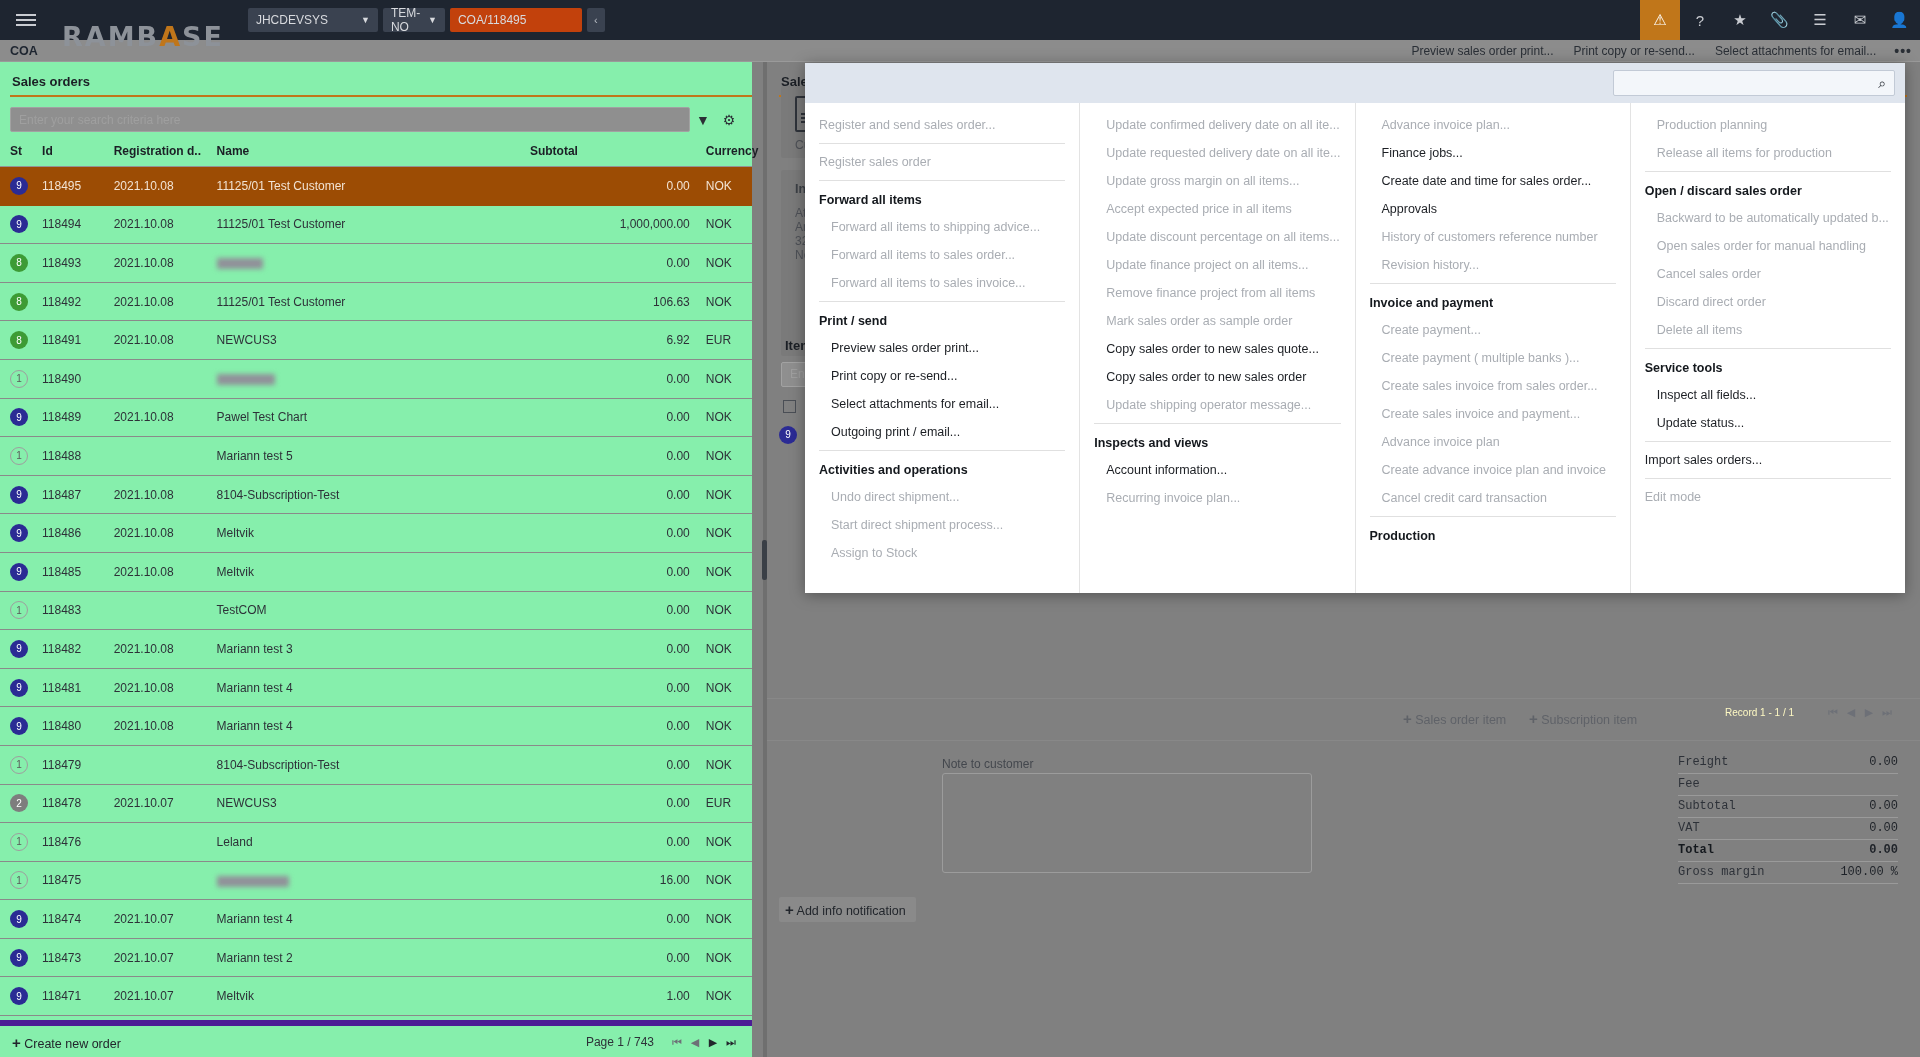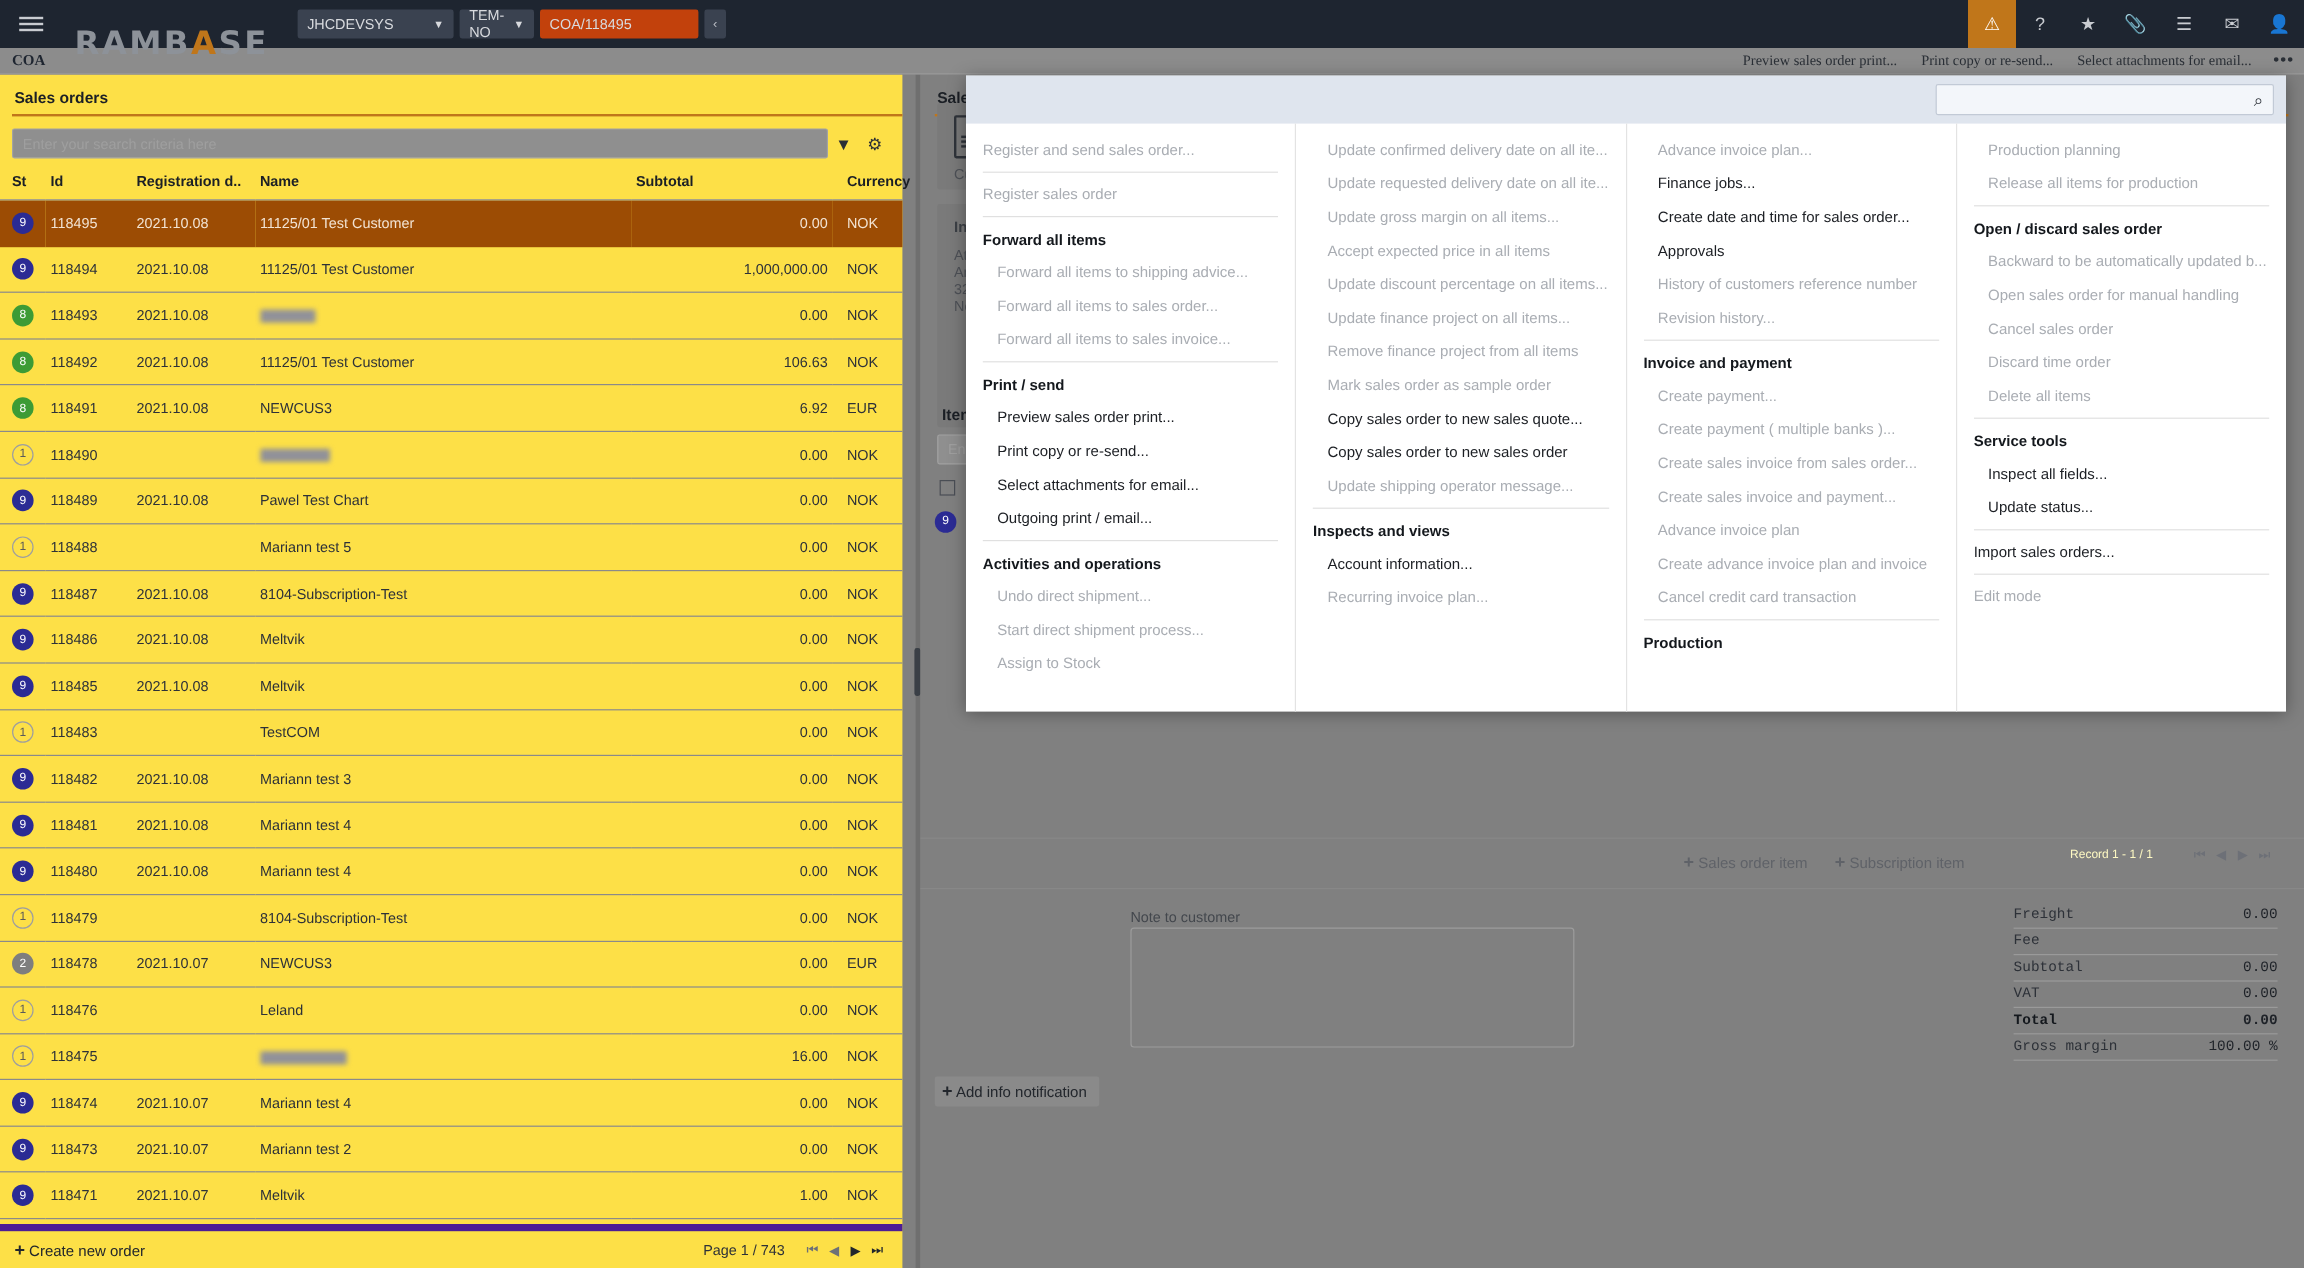--- a/index.html
+++ b/index.html
@@ -43,31 +43,30 @@
     width: 40px; height: 40px; display: flex; align-items: center; justify-content: center;
     color: #c9ccd1; font-size: 15px; cursor: pointer;
   }
   .ticon.alert { background: #c0761a; color: #fff; }
 
   
   .subbar {
     position: absolute; top: 40px; left: 0; width: 1920px; height: 22px;
     background: #8c8c8c; display: flex; align-items: center; z-index: 30;
     border-bottom: 1px solid #9a9a9a;
-    font-family: Liberation Serif, serif;
   }
   .subbar .coa { font-size: 12.5px; font-weight: bold; color: #1e2530; padding-left: 10px; }
   .subbar-right { margin-left: auto; display: flex; align-items: center; padding-right: 8px; }
   .subbar-link { font-size: 12px; color: #2a2f36; margin-left: 20px; cursor: pointer; }
   .subbar-dots { font-size: 14px; color: #2a2f36; margin-left: 18px; letter-spacing: 1px; cursor: pointer; font-weight: bold; }
 
   
   .leftpanel {
     position: absolute; top: 62px; left: 0; width: 752px; height: 995px;
-    background: #fde047;
+    background: #86efac;
   }
   .panel-title { font-size: 13px; font-weight: bold; color: #1b1f25; padding: 12px 0 6px 12px; }
   .panel-underline { height: 2px; background: #c0761a; margin: 0 10px 0 10px; width: 742px; }
   .search-row { display: flex; align-items: center; padding: 10px 10px 6px 10px; }
   .search-input {
     flex: 1; height: 25px; background: #8f8f8f; border: 1px solid #a2a2a2;
     border-radius: 2px; font-size: 12px; color: #5d5d5d; padding: 0 8px;
     font-family: "Liberation Sans", sans-serif;
   }
   .search-input::placeholder { color: #9f9f9f; }
@@ -618,21 +617,21 @@
         <div class="mhead">Production</div>
       </div>
       <div class="mcol">
         <div class="mitem dis">Production planning</div>
         <div class="mitem dis">Release all items for production</div>
         <div class="msep"></div>
         <div class="mhead">Open / discard sales order</div>
         <div class="mitem dis">Backward to be automatically updated b...</div>
         <div class="mitem dis">Open sales order for manual handling</div>
         <div class="mitem dis">Cancel sales order</div>
-        <div class="mitem dis">Discard time order</div>
+        <div class="mitem dis">Discard direct order</div>
         <div class="mitem dis">Delete all items</div>
         <div class="msep"></div>
         <div class="mhead">Service tools</div>
         <div class="mitem">Inspect all fields...</div>
         <div class="mitem">Update status...</div>
         <div class="msep"></div>
         <div class="mitem nopad">Import sales orders...</div>
         <div class="msep"></div>
         <div class="mitem dis nopad">Edit mode</div>
       </div>

